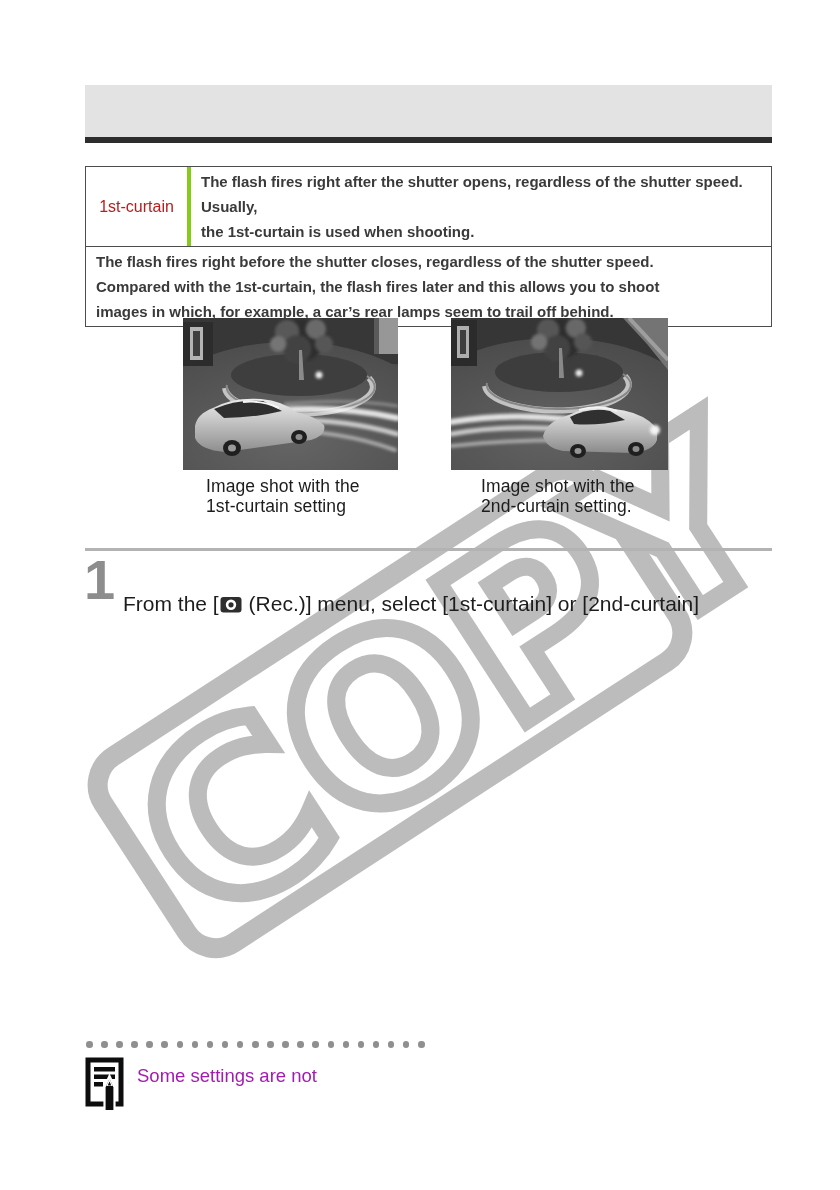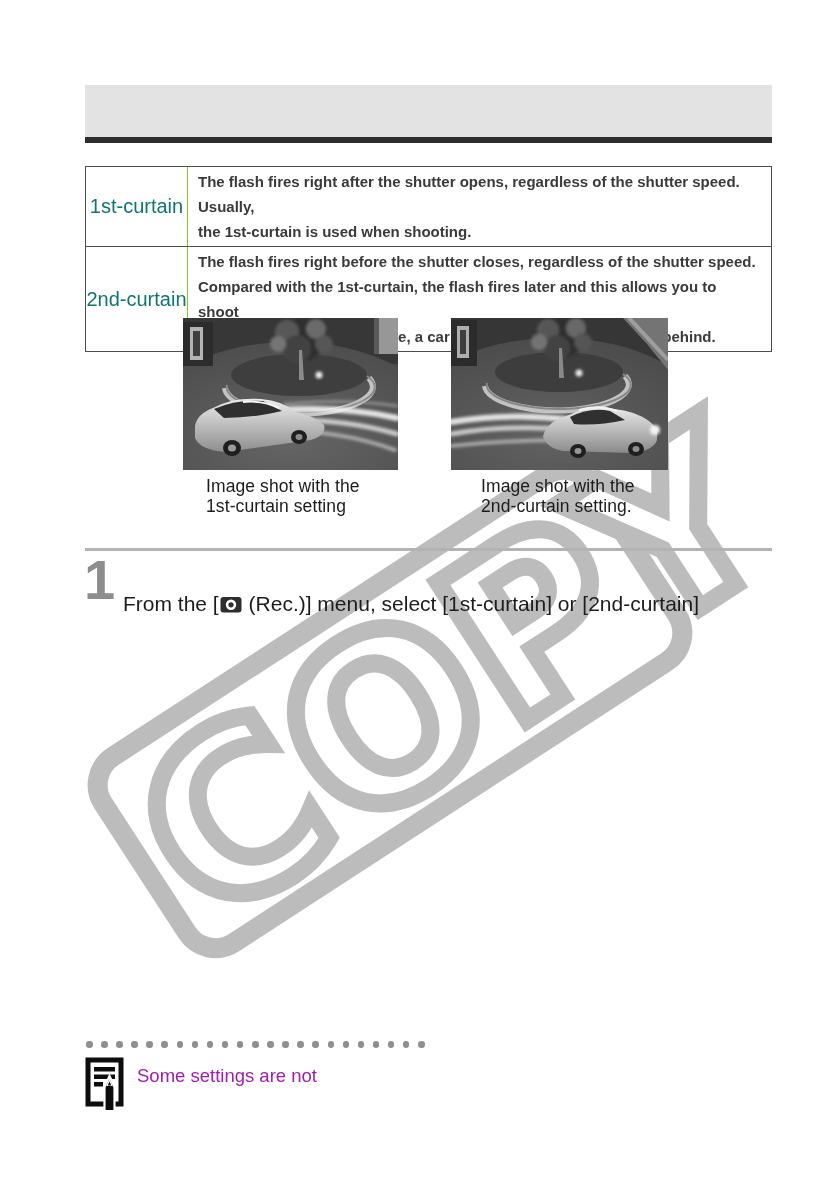--- a/index.html
+++ b/index.html
@@ -20,23 +20,23 @@
   }
   
   .dict-table{
     position:absolute;left:85px;top:166px;width:687px;
     border:1px solid #4d4d4d;box-sizing:border-box;
     background:transparent;
   }
   .dict-row{display:flex;}
   .dict-row + .dict-row{border-top:1px solid #4d4d4d;}
   .dict-term{
-    width:101px;flex:0 0 101px;border-right:1px solid #84cc16;
+    width:101px;flex:0 0 101px;border-right:4px solid #84cc16;
     display:flex;align-items:center;justify-content:center;
-    font-size:20px;color:#0f766e;
+    font-size:16px;color:#b91c1c;
   }
   .dict-desc{
     flex:1;padding:2px 10px;font-size:15px;line-height:25px;
     color:#3a3a3a;white-space:pre-line;font-weight:bold;
   }
   
   .figure{position:absolute;}
   .fig-1{left:183px;top:318px;width:215px;height:152px;}
   .fig-2{left:451px;top:318px;width:217px;height:152px;}
   .figure svg{display:block;width:100%;height:100%;}
@@ -83,21 +83,20 @@
 
     <div class="header-bar"></div>
 
     <div class="dict-table">
       <div class="dict-row">
         <div class="dict-term">1st-curtain</div>
         <div class="dict-desc">The flash fires right after the shutter opens, regardless of the shutter speed. Usually,
 the 1st-curtain is used when shooting.</div>
       </div>
       <div class="dict-row">
-        <div class="dict-term">2nd-curtain</div>
         <div class="dict-desc">The flash fires right before the shutter closes, regardless of the shutter speed.
 Compared with the 1st-curtain, the flash fires later and this allows you to shoot
 images in which, for example, a car’s rear lamps seem to trail off behind.</div>
       </div>
     </div>
 
     <div class="figure fig-1">
       <svg viewBox="0 0 215 152" xmlns="http://www.w3.org/2000/svg" aria-hidden="true">
         <defs>
           <radialGradient id="floorA" cx="50%" cy="62%" r="75%">

